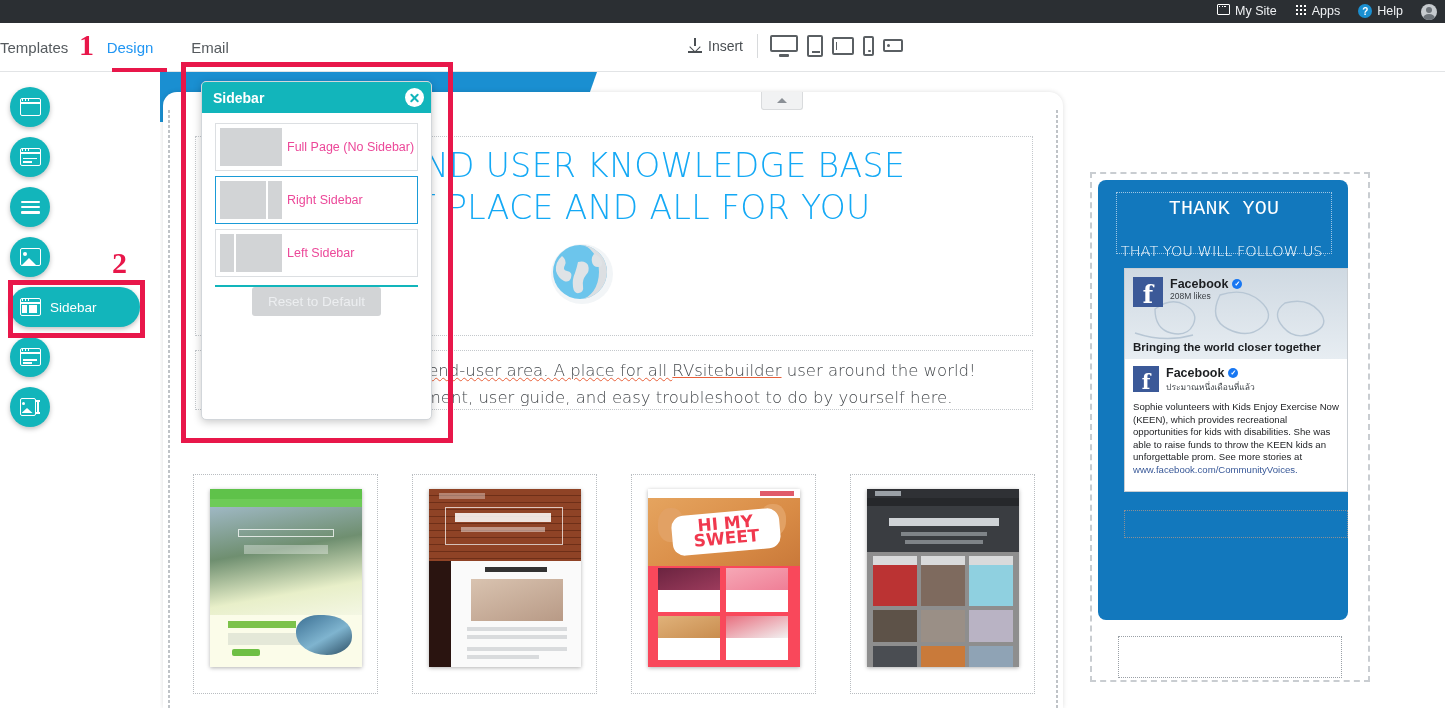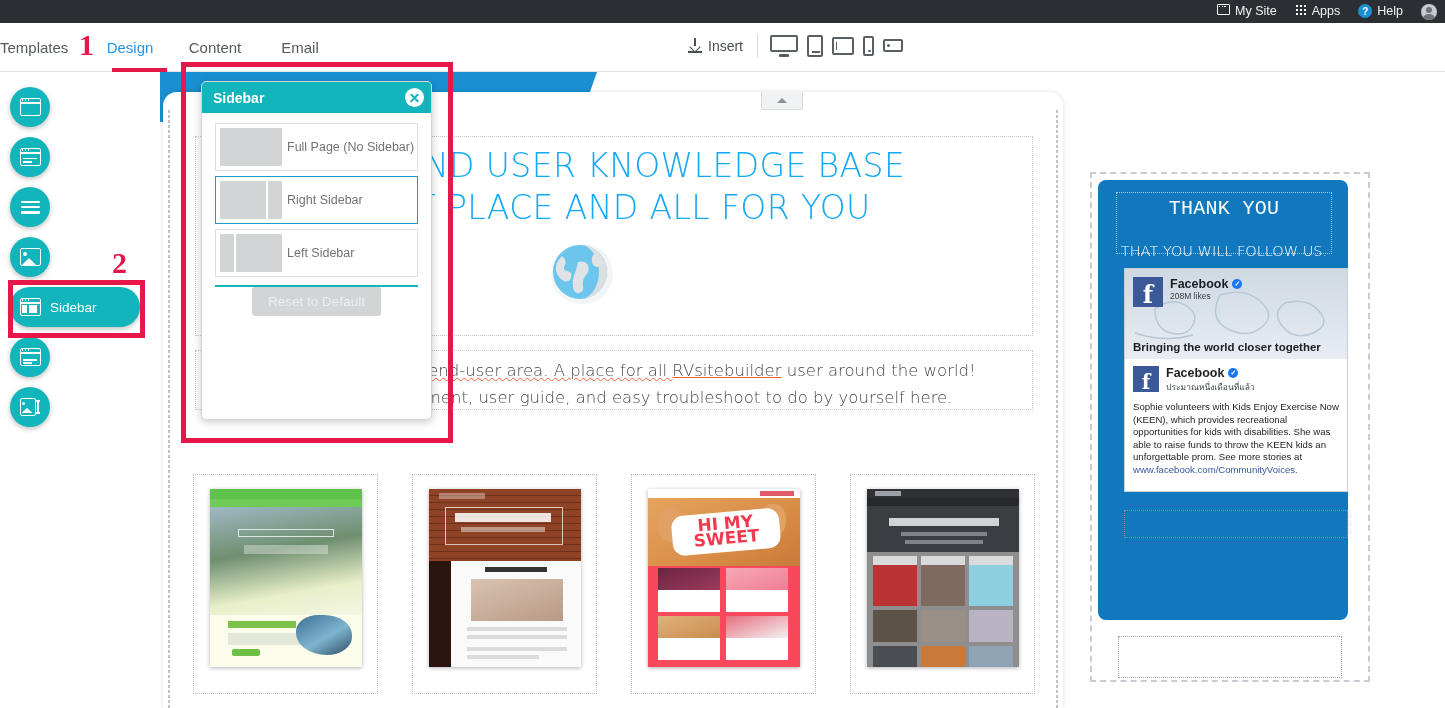--- a/index.html
+++ b/index.html
@@ -310,21 +310,21 @@
   .modal-close::before { transform: rotate(45deg); }
   .modal-close::after  { transform: rotate(-45deg); }
   .modal-body { padding: 10px 13px 0 13px; }
   .opt {
     display: flex; align-items: center; height: 48px; margin-bottom: 5px;
     border: 1px solid #dcdfe2; background: #fff; cursor: pointer;
   }
   .opt.sel { border: 1px solid #1a9bd7; }
   .opt-prev { width: 62px; height: 38px; margin: 0 5px 0 4px; display: flex; gap: 2px; align-items: stretch; }
   .opt-prev i { background: #d2d4d6; display: block; }
-  .opt-label { font-size: 12.5px; color: #737373; }
+  .opt-label { font-size: 12.5px; color: #ec4899; }
   .modal-divider { height: 2.4px; background: #12b5bb; margin: 8px 13px 0 13px; }
   .modal-foot { display: flex; justify-content: center; }
   .reset-btn {
     background: #d2d4d6; color: #eceef0; font-size: 13.5px;
     border: none; border-radius: 3px; padding: 7px 16px; cursor: pointer;
   }
 </style>
 </head>
 <body>
 
@@ -348,23 +348,20 @@
     </div>
   </div>
 
   <div class="navbar">
     <div class="nav-tabs">
       <div class="nav-tab t0">
         <span>Templates</span>
       </div>
       <div class="nav-tab t1">
         <span>Design</span>
-      </div>
-      <div class="nav-tab t2">
-        <span>Content</span>
       </div>
       <div class="nav-tab t3">
         <span>Email</span>
       </div>
     </div>
     <div class="nav-underline"></div>
 
     <div class="toolbar-center">
       <div class="insert-btn">
         <span class="ico-download">

